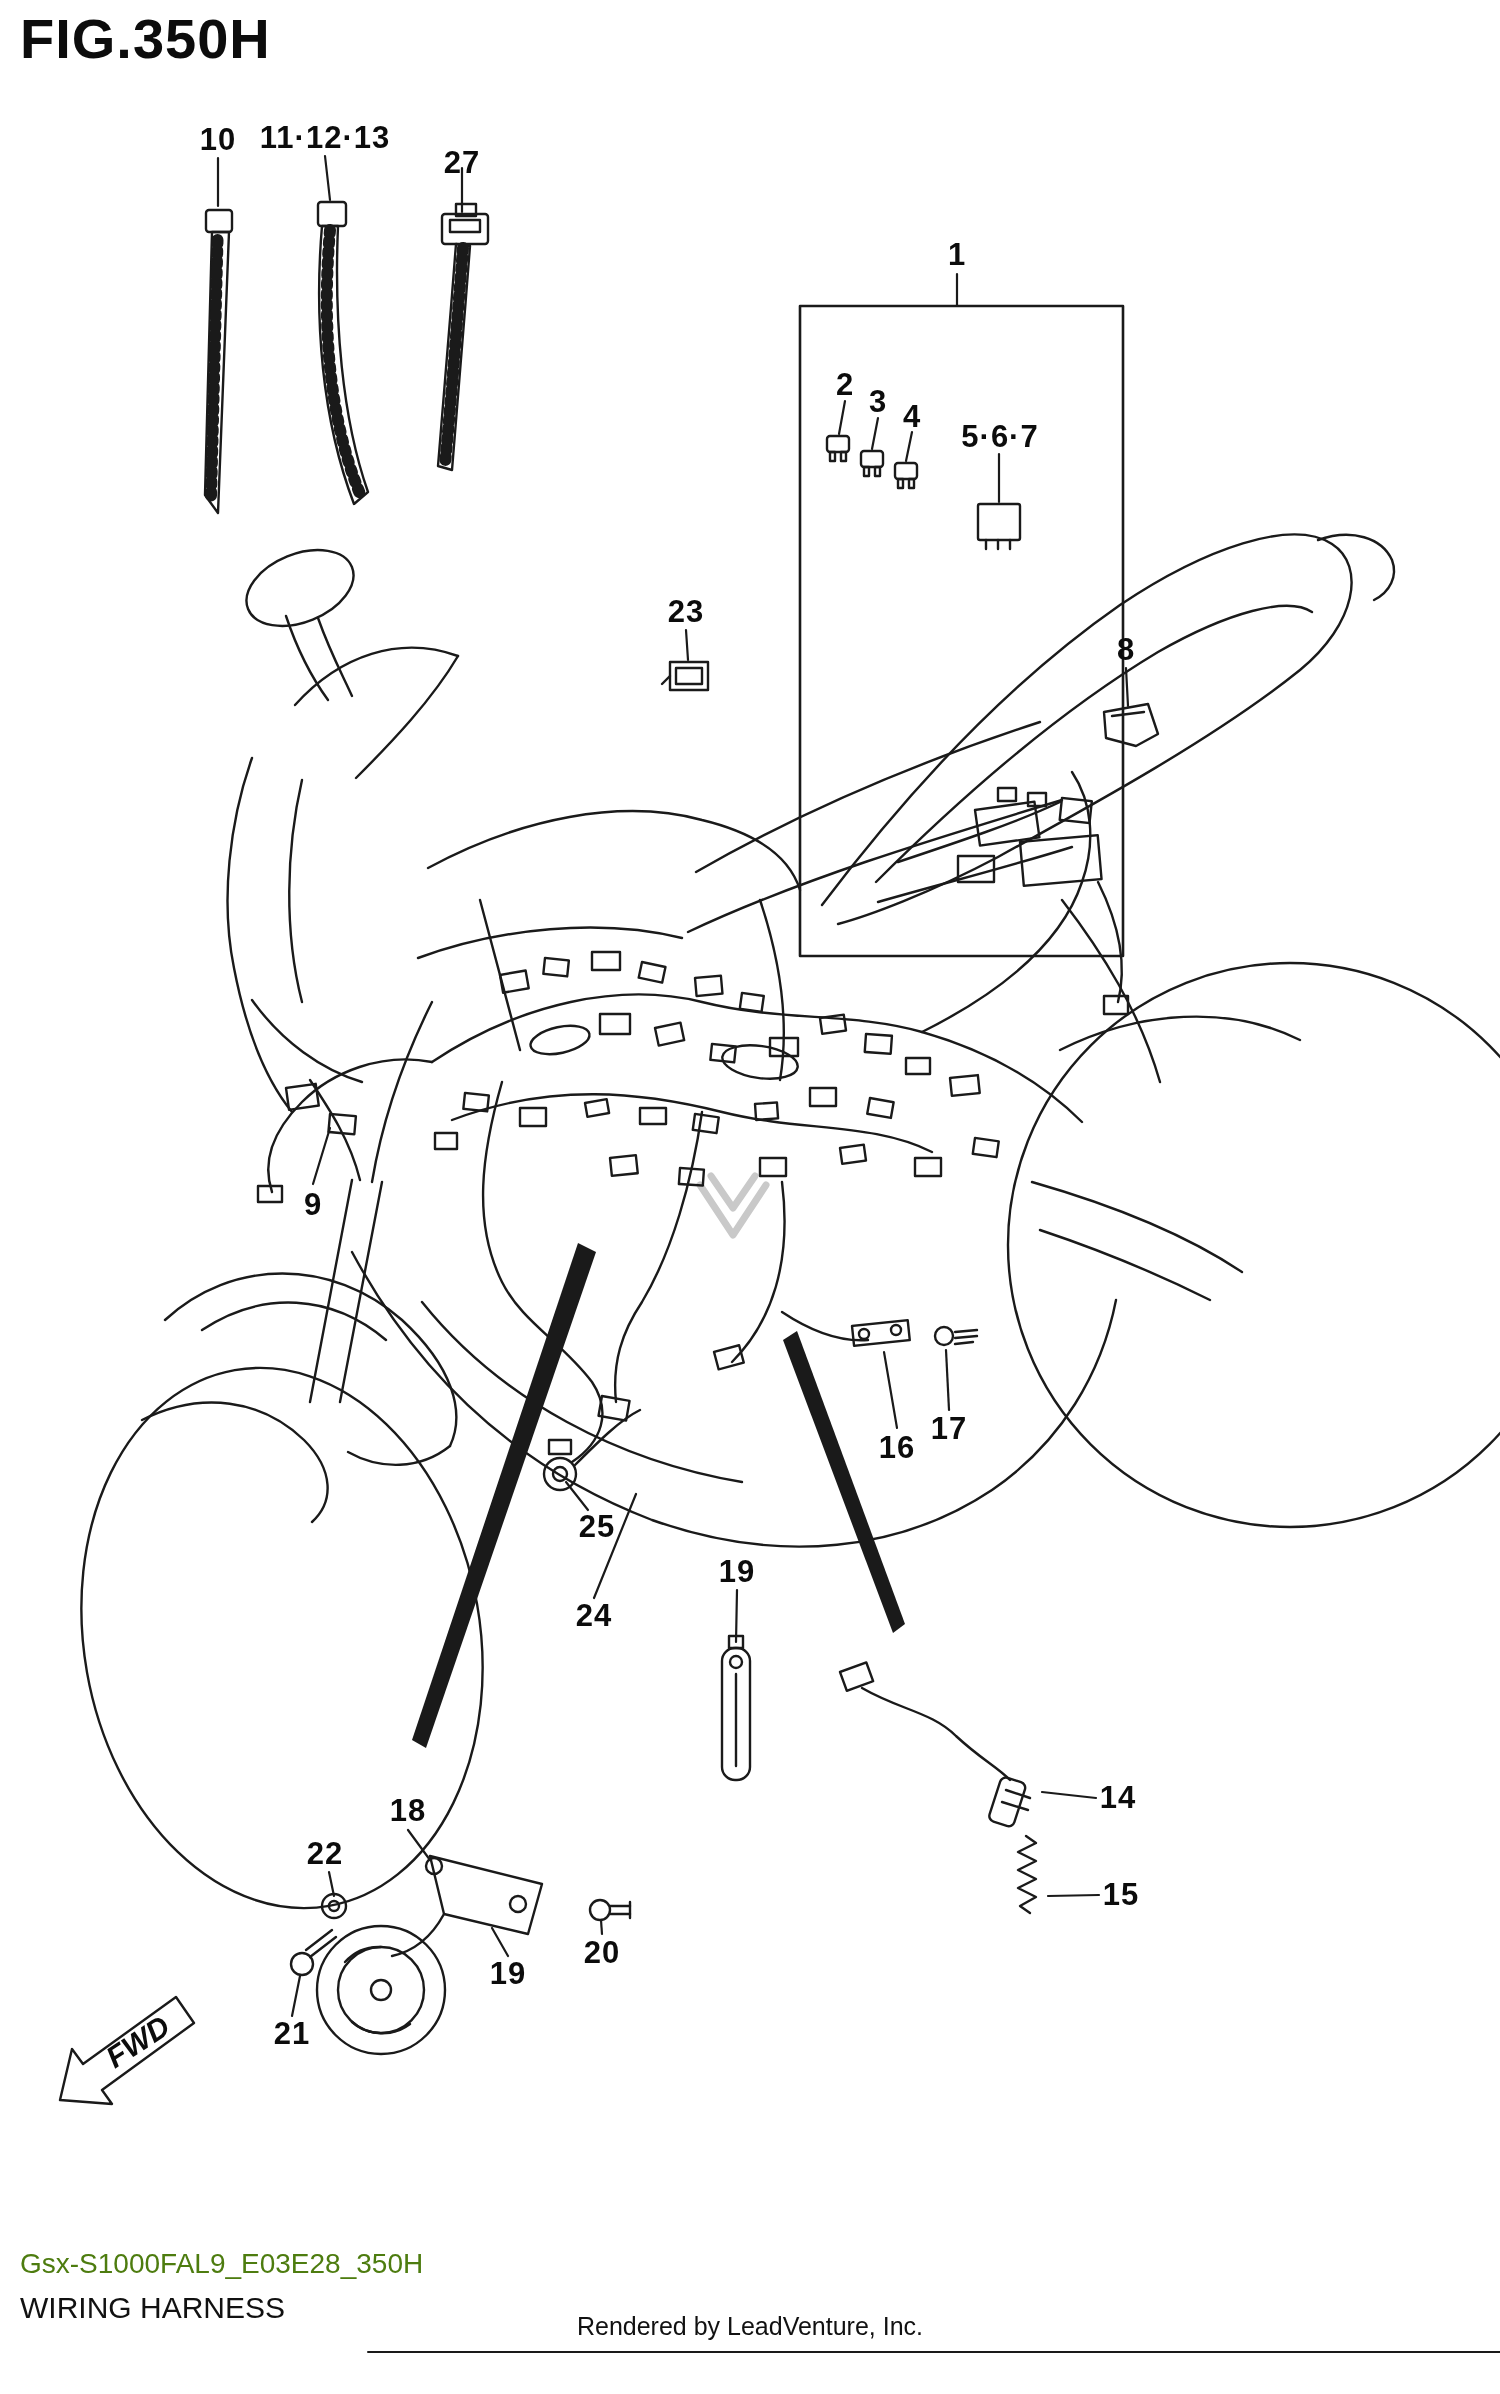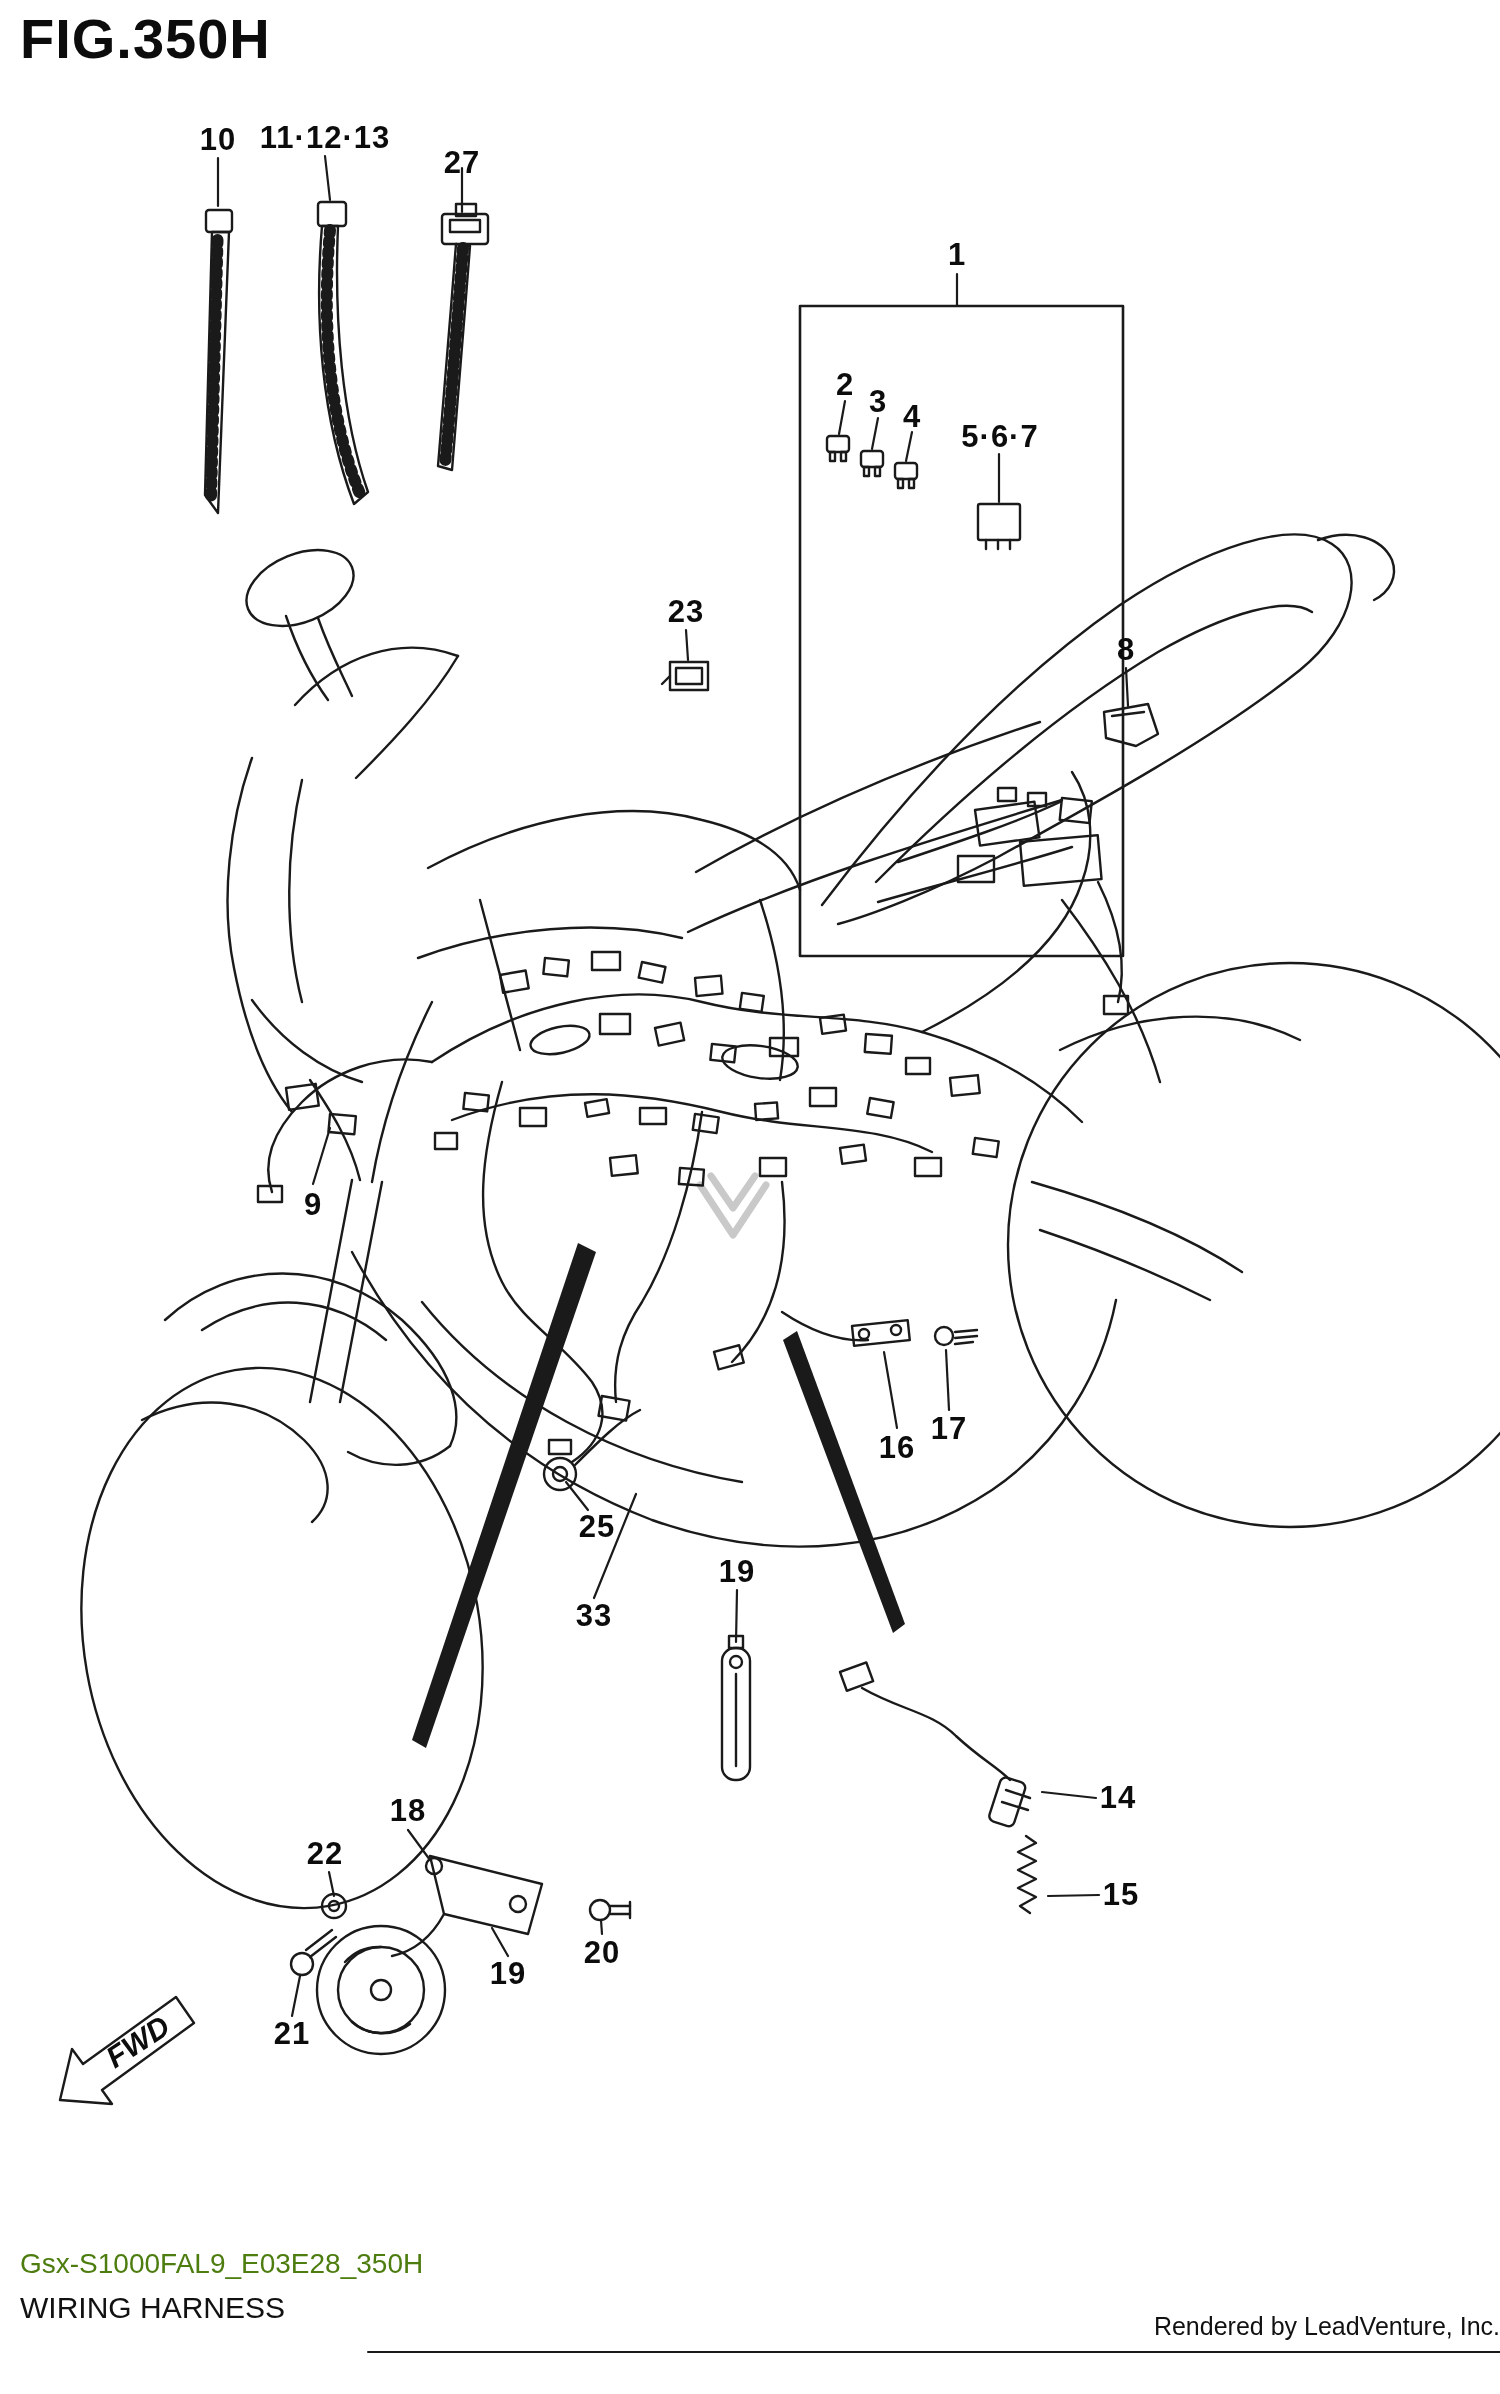--- a/index.html
+++ b/index.html
@@ -22,21 +22,21 @@
     position:absolute; left:735px; top:1278px; transform:translate(-50%,-50%);
     font-size:42px; font-weight:bold; letter-spacing:18px; color:#c9c9c9; opacity:.85;
     white-space:nowrap;
   }
   .fwd-label {
     position:absolute; left:138px; top:2042px; transform:translate(-50%,-50%) rotate(-33deg);
     font-size:30px; font-weight:bold; font-style:italic; color:#0c0c0c;
   }
   .doc-code { position:absolute; left:20px; top:2248px; font-size:28px; color:#4d7c0f; }
   .part-name { position:absolute; left:20px; top:2291px; font-size:30px; color:#111; }
-  .credit { position:absolute; left:0; width:100%; top:2312px; text-align:right; font-size:25px; color:#111; }
+  .credit { position:absolute; left:0; width:100%; top:2312px; text-align:center; font-size:25px; color:#111; }
 </style>
 </head>
 <body>
 
 <div class="page">
 
   <svg class="art" viewBox="0 0 1500 2394" xmlns="http://www.w3.org/2000/svg">
     <g fill="none" stroke="#1a1a1a" stroke-width="2.4" stroke-linecap="round" stroke-linejoin="round">
 
       <g stroke="#c9c9c9" stroke-width="7">
@@ -302,21 +302,21 @@
       <div class="callout" style="left: 845px; top: 385px;">2</div>
       <div class="callout" style="left: 878px; top: 402px;">3</div>
       <div class="callout" style="left: 912px; top: 417px;">4</div>
       <div class="callout" style="left: 1000px; top: 437px;">5·6·7</div>
       <div class="callout" style="left: 686px; top: 612px;">23</div>
       <div class="callout" style="left: 1126px; top: 650px;">8</div>
       <div class="callout" style="left: 313px; top: 1205px;">9</div>
       <div class="callout" style="left: 897px; top: 1448px;">16</div>
       <div class="callout" style="left: 949px; top: 1429px;">17</div>
       <div class="callout" style="left: 597px; top: 1527px;">25</div>
-      <div class="callout" style="left: 594px; top: 1616px;">33</div>
+      <div class="callout" style="left: 594px; top: 1616px;">24</div>
       <div class="callout" style="left: 737px; top: 1572px;">19</div>
       <div class="callout" style="left: 1118px; top: 1798px;">14</div>
       <div class="callout" style="left: 1121px; top: 1895px;">15</div>
       <div class="callout" style="left: 408px; top: 1811px;">18</div>
       <div class="callout" style="left: 325px; top: 1854px;">22</div>
       <div class="callout" style="left: 508px; top: 1974px;">19</div>
       <div class="callout" style="left: 602px; top: 1953px;">20</div>
       <div class="callout" style="left: 292px; top: 2034px;">21</div>
     </div>
 

